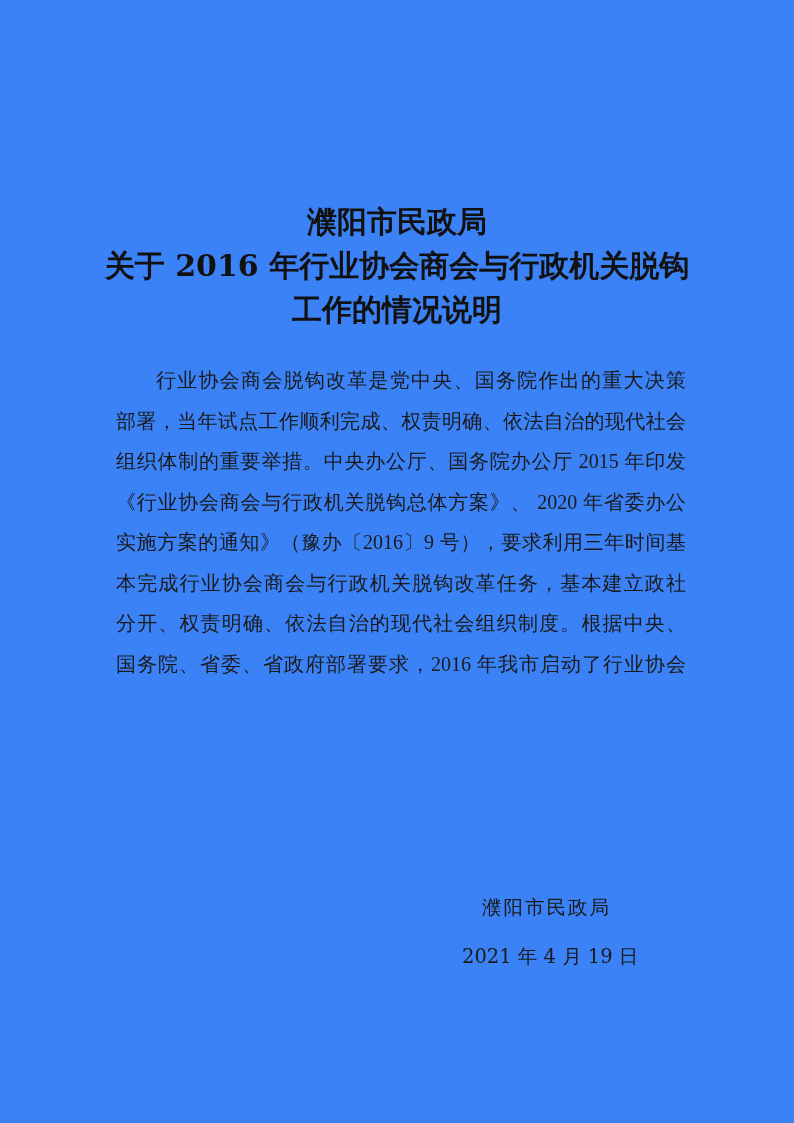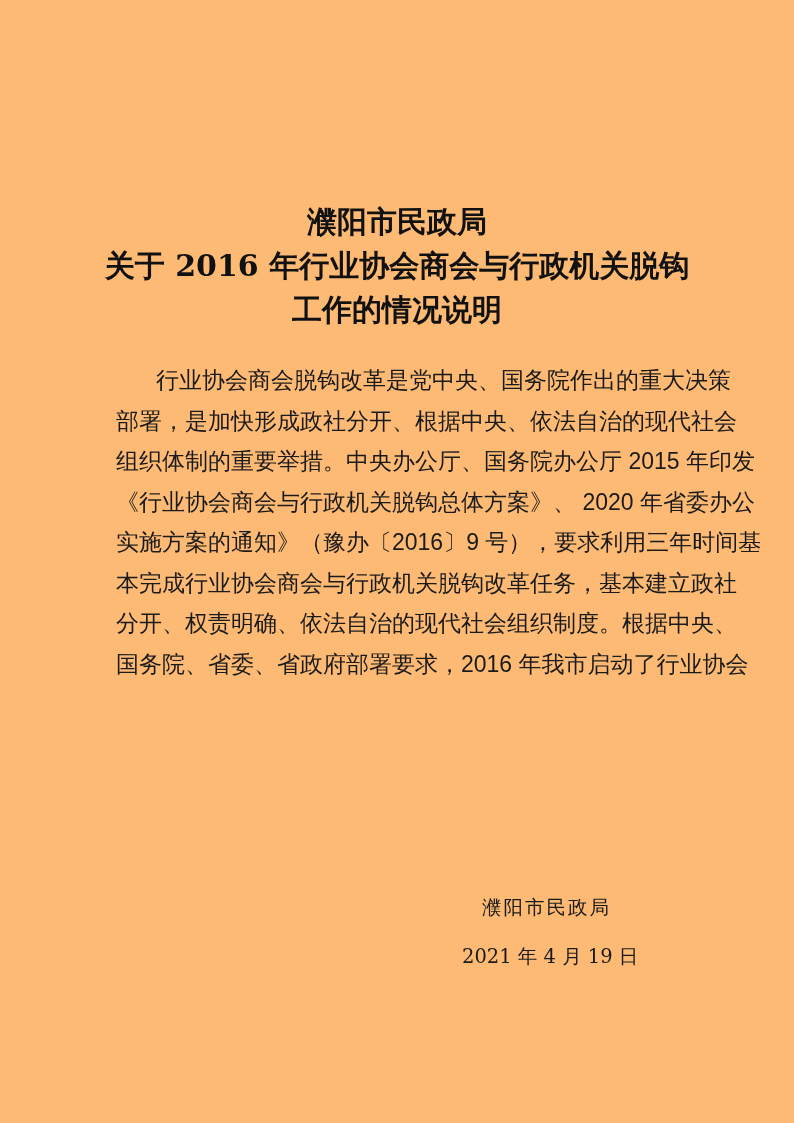--- a/index.html
+++ b/index.html
@@ -13,21 +13,21 @@
       position: relative;
       overflow: hidden;
       color: #1a1a1a;
       font-family: "DejaVu Serif", "Liberation Serif", serif;
     }
     .page {
       position: absolute;
       left: 0; top: 0;
       width: 794px;
       height: 1123px;
-      background: #fdba74;
+      background: #3b82f6;
     }
     .title-block {
       position: absolute;
       left: 0;
       top: 200px;
       width: 794px;
       text-align: center;
     }
     .title-line {
       font-family: "DejaVu Serif", "Liberation Serif", serif;
@@ -39,22 +39,22 @@
       color: #111111;
       white-space: nowrap;
     }
     .body-block {
       position: absolute;
       left: 116px;
       top: 360px;
       width: 570px;
     }
     .body-line {
-      font-family: Liberation Sans, sans-serif;
-      font-size: 23px;
+      font-family: Liberation Serif, serif;
+      font-size: 20px;
       line-height: 40.5px;
       height: 40.5px;
       white-space: nowrap;
       color: #1a1a1a;
       text-align: justify;
       text-align-last: justify;
     }
     .body-line.first {
       padding-left: 40px;
     }
@@ -89,21 +89,21 @@
 <div class="page">
 
   <div class="title-block">
     <div class="title-line">濮阳市民政局</div>
     <div class="title-line">关于 2016 年行业协会商会与行政机关脱钩</div>
     <div class="title-line">工作的情况说明</div>
   </div>
 
   <div class="body-block">
     <div class="body-line first">行业协会商会脱钩改革是党中央、国务院作出的重大决策</div>
-    <div class="body-line">部署，是加快形成政社分开、根据中央、依法自治的现代社会</div>
+    <div class="body-line">部署，当年试点工作顺利完成、权责明确、依法自治的现代社会</div>
     <div class="body-line">组织体制的重要举措。中央办公厅、国务院办公厅 2015 年印发</div>
     <div class="body-line">《行业协会商会与行政机关脱钩总体方案》、 2020 年省委办公</div>
     <div class="body-line">实施方案的通知》（豫办〔2016〕9 号），要求利用三年时间基</div>
     <div class="body-line">本完成行业协会商会与行政机关脱钩改革任务，基本建立政社</div>
     <div class="body-line">分开、权责明确、依法自治的现代社会组织制度。根据中央、</div>
     <div class="body-line">国务院、省委、省政府部署要求，2016 年我市启动了行业协会</div>
   </div>
 
   <div class="signature">濮阳市民政局</div>
   <div class="date">2021 年 4 月 19 日</div>

